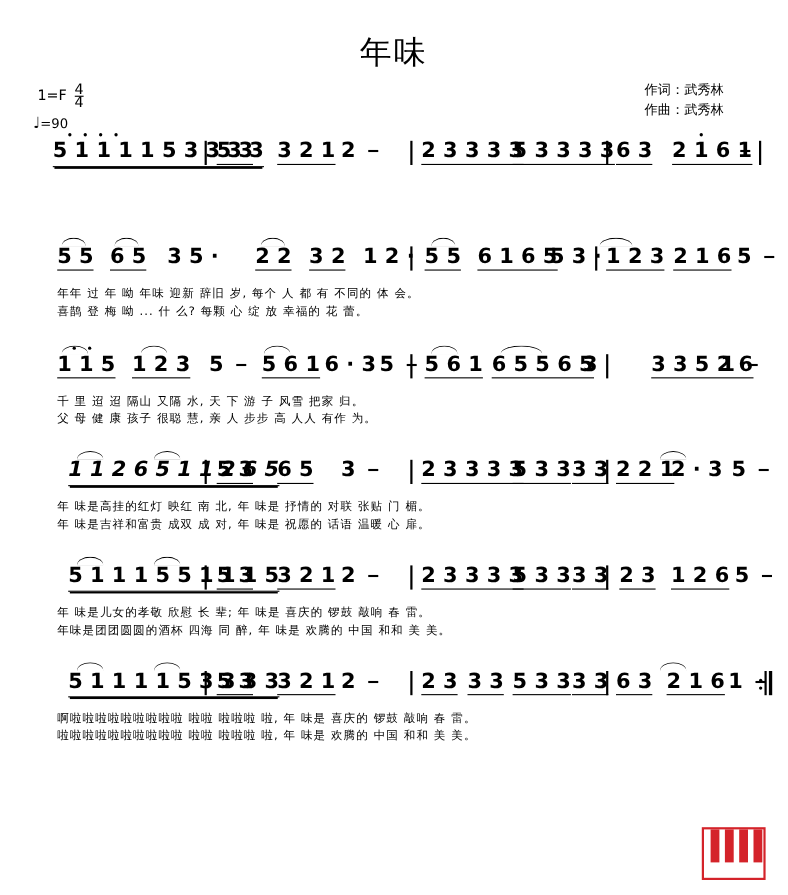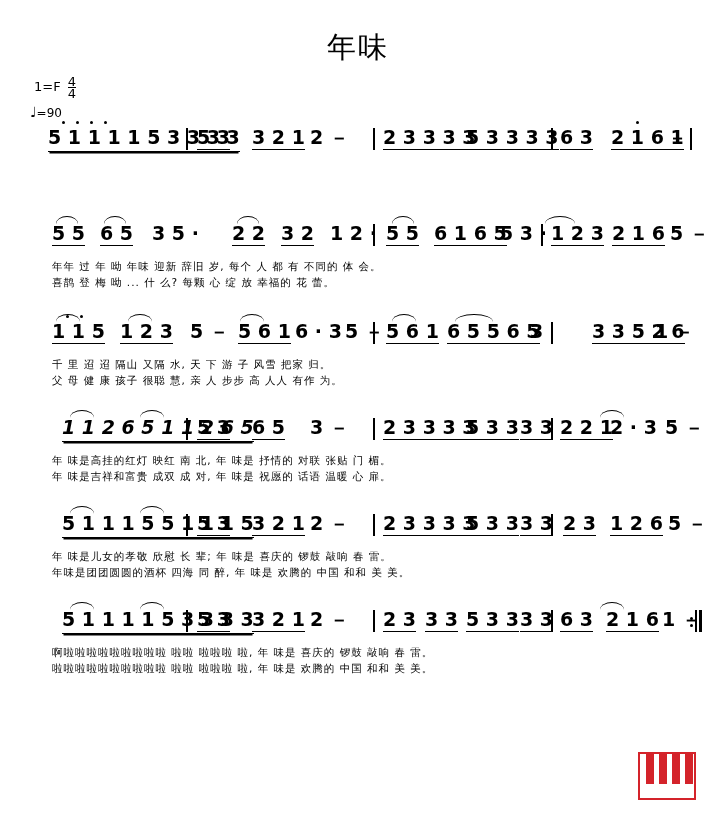--- a/index.html
+++ b/index.html
@@ -174,20 +174,24 @@
     margin-top: 3px;
   }
 </style>
 </head>
 <body>
 
 <div id="sheet">
 
   <div class="title">年味</div>
 
+  <div class="credits">
+    <div>作词：武秀林</div>
+    <div>作曲：武秀林</div>
+  </div>
 
   <div class="keysig">
     <span>1=F</span>
     <span class="meter">
       <span class="num">4</span>
       <span class="den">4</span>
     </span>
   </div>
 
   <div class="tempo">

